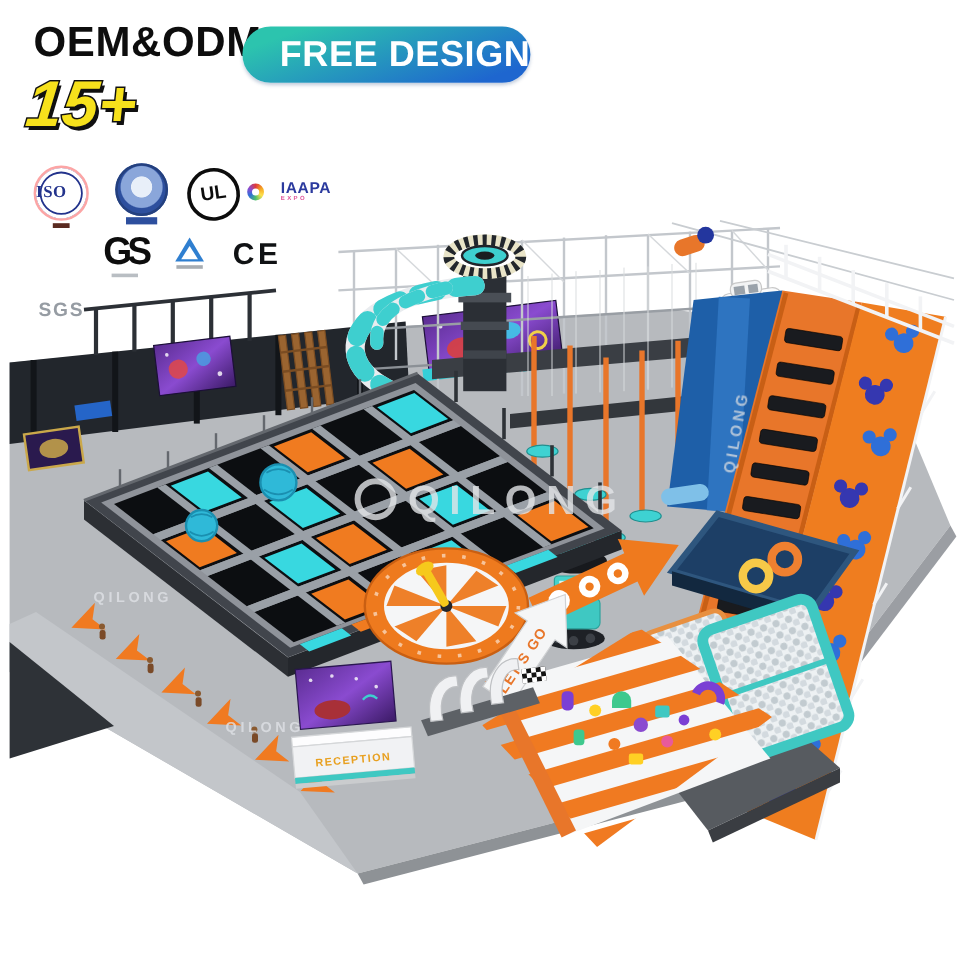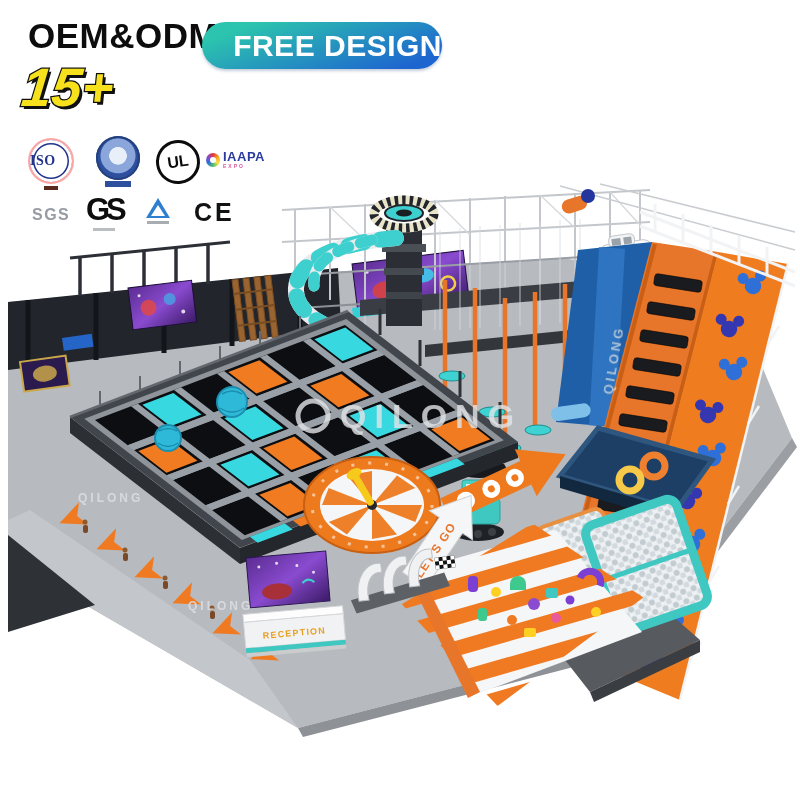--- a/index.html
+++ b/index.html
@@ -25,28 +25,28 @@
         display:flex;align-items:center;justify-content:flex-start;}
   .iso-circle b{font-family:"Liberation Serif",serif;font-size:14px;color:#23338c;letter-spacing:.5px;}
   .iso-bar{width:14px;height:4px;background:#5a2a20;margin-top:2px;}
   .seal{width:44px;height:44px;border-radius:50%;
         background:radial-gradient(circle at 50% 45%, #e8eff9 0 26%, #8aa6da 28% 52%, #2d4f9e 55% 100%);
         box-shadow:inset 0 0 0 2px #24407e;}
   .seal-ribbon{width:26px;height:6px;background:#2d4f9e;margin-top:1px;}
   .ul-circle{width:38px;height:38px;border-radius:50%;border:3px solid #0c0c0c;
         display:flex;align-items:center;justify-content:center;transform:rotate(-8deg);}
   .ul-circle b{font-size:16px;font-weight:900;color:#0c0c0c;letter-spacing:0;}
-  .iaapa{flex-direction:row !important;align-items:center;gap:3px;}
+  .iaapa{flex-direction:row !important;align-items:center;gap:14px;}
   .iaapa-ring{width:14px;height:14px;border-radius:50%;position:relative;
         background:conic-gradient(#e03a3a,#f5a623,#ffe14d,#4dc06a,#2f6fd8,#8a4bd0,#e03a3a);}
   .iaapa-ring::after{content:"";position:absolute;left:4px;top:4px;width:6px;height:6px;border-radius:50%;background:#ffffff;}
   .iaapa-col{display:flex;flex-direction:column;align-items:flex-start;line-height:1;}
   .iaapa-col .t{color:#2b3a9e;font-weight:800;font-size:13px;letter-spacing:.5px;}
   .iaapa-col .s{color:#e0559a;font-weight:700;font-size:5px;letter-spacing:2px;margin-top:1px;}
-  .sgs{font-size:16px;font-weight:800;color:#969ca3;letter-spacing:1.5px;}
+  .sgs{font-size:16px;font-weight:800;color:#969ca3;letter-spacing:1.5px;margin-top:44px;}
   .gs{font-size:31px;font-weight:900;color:#0d0d0d;letter-spacing:-4px;transform:scaleY(1.04);}
   .gs-bar{width:22px;height:3px;background:#b9bec3;margin-top:0px;}
   .tuv-tri{width:0;height:0;border-left:12px solid transparent;border-right:12px solid transparent;
         border-bottom:20px solid #2f7fd0;position:relative;}
   .tuv-tri::after{content:"";position:absolute;left:-7px;top:7px;width:0;height:0;
         border-left:7px solid transparent;border-right:7px solid transparent;border-bottom:11px solid #ffffff;}
   .tuv-bar{width:22px;height:3px;background:#a8adb2;margin-top:3px;}
   .ce{font-size:25px;font-weight:700;color:#101214;letter-spacing:3px;}
   
   .scene{position:absolute;left:0;top:180px;width:800px;height:620px;}

